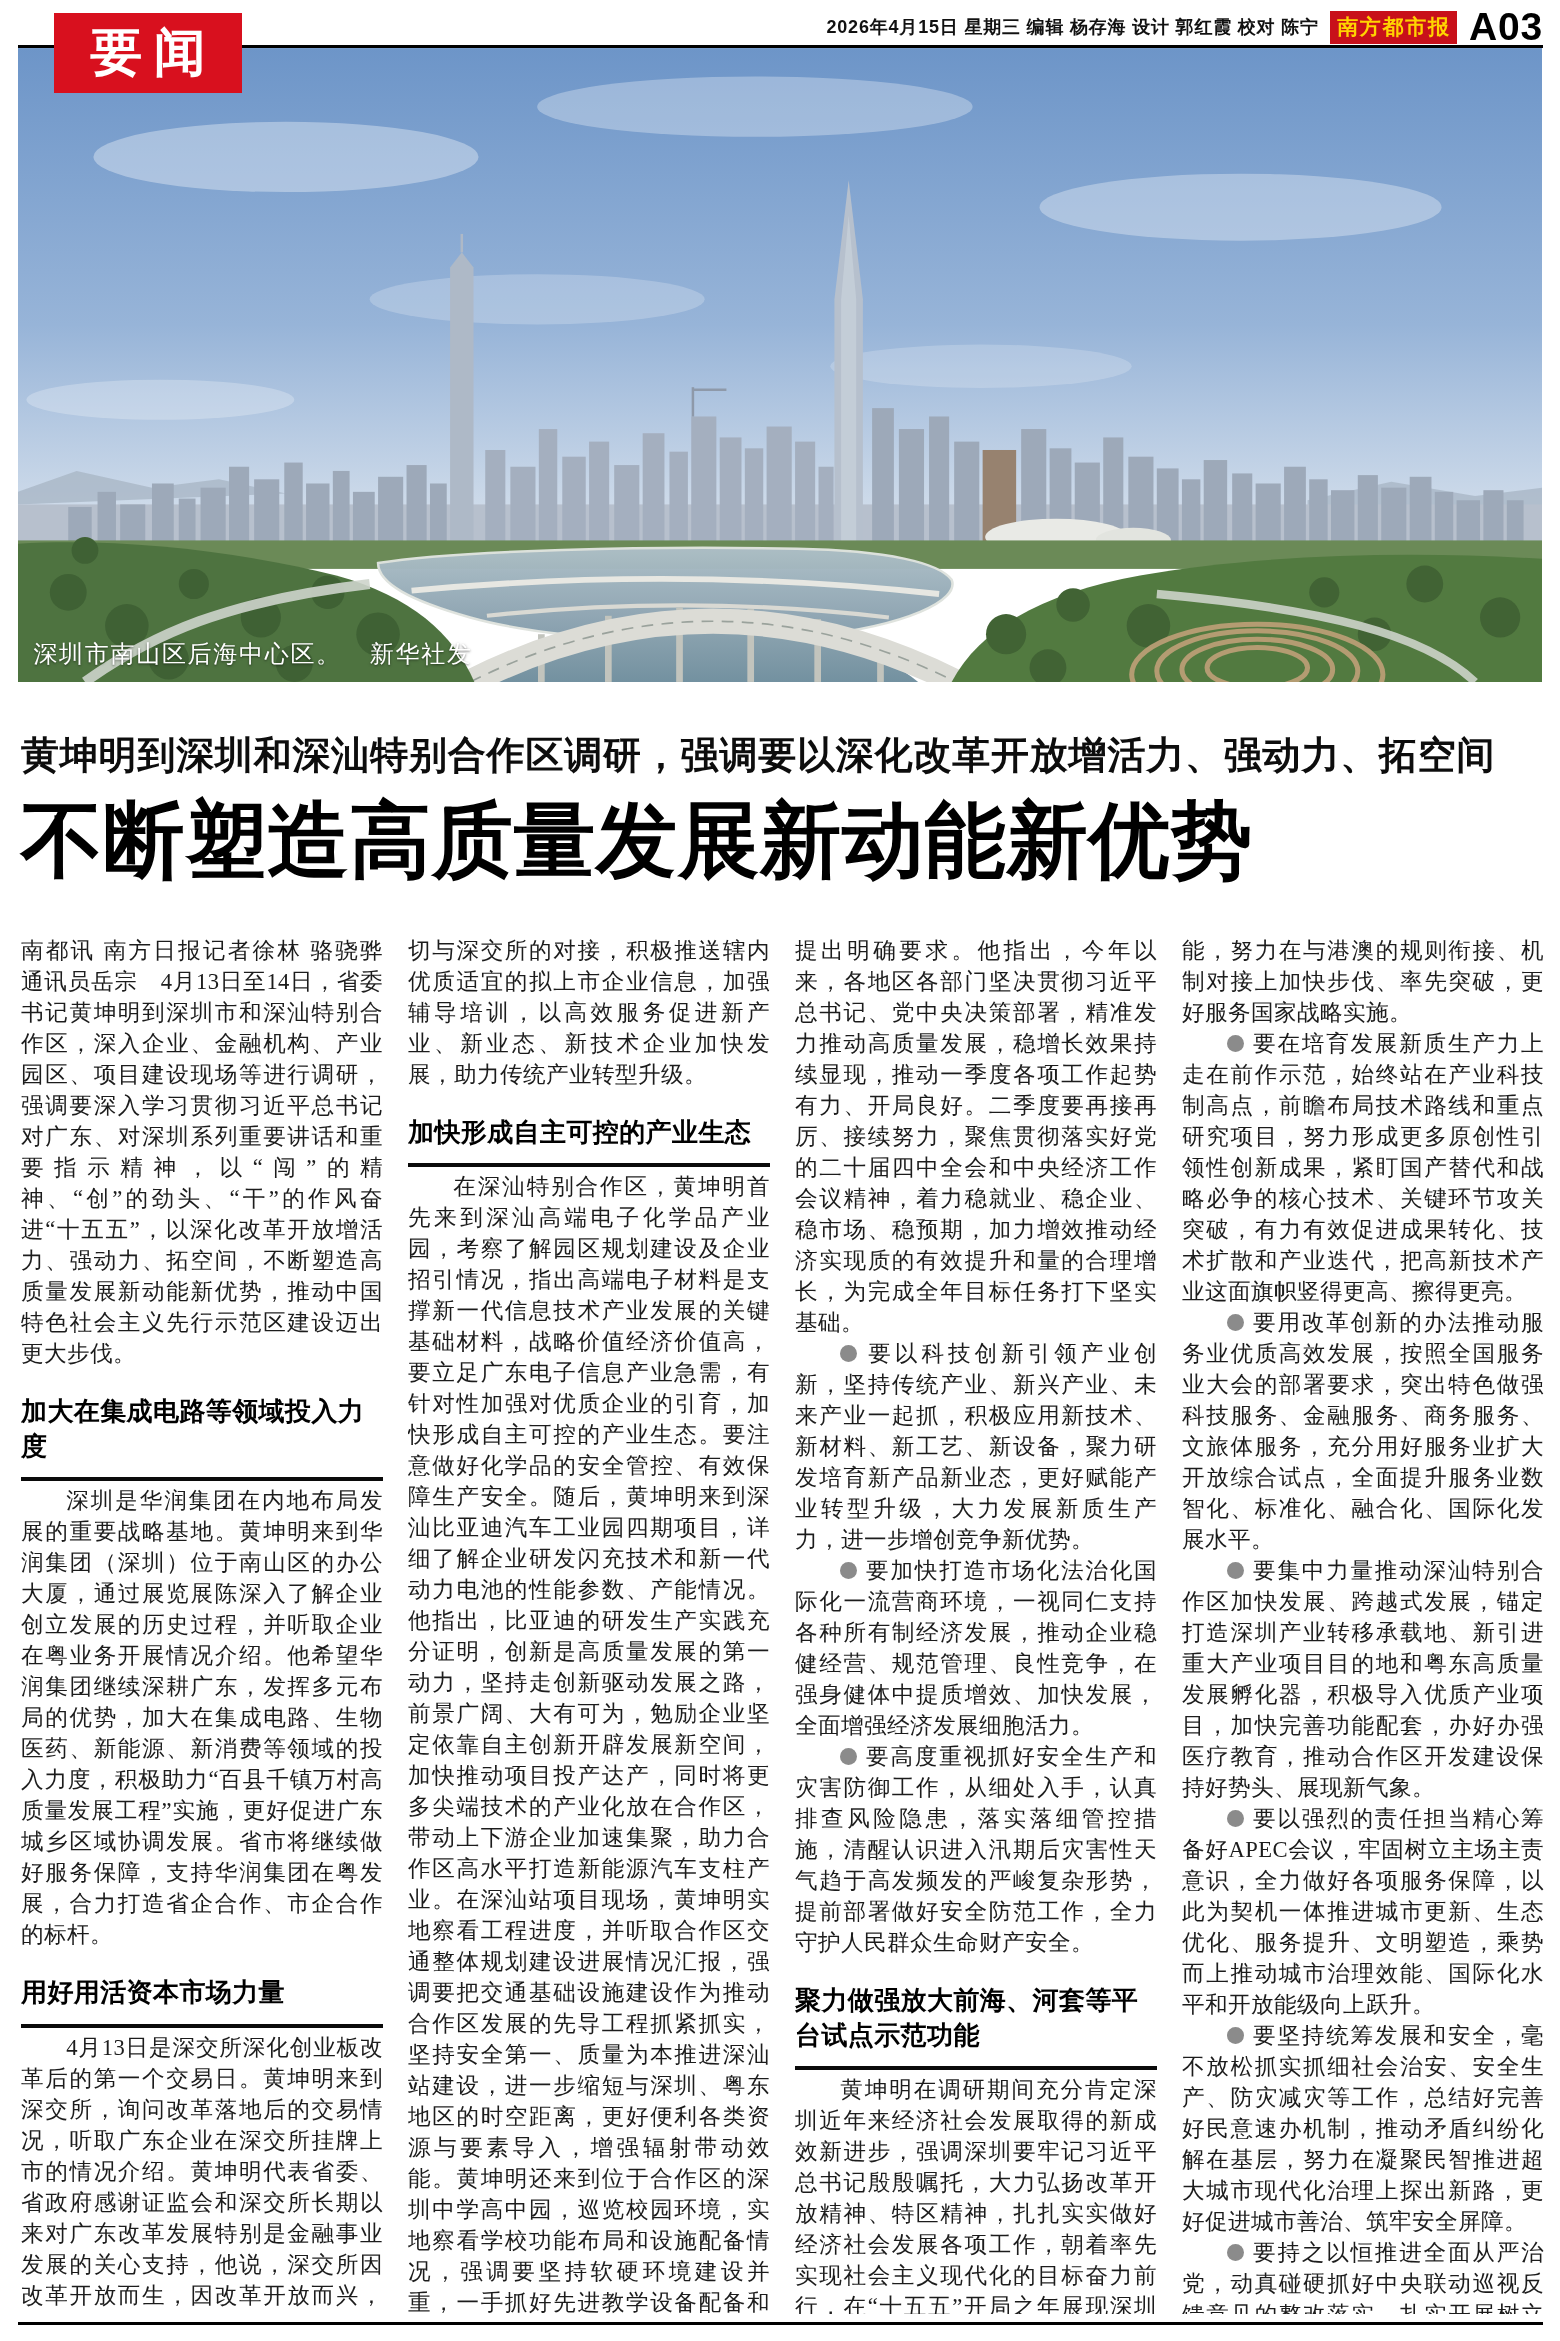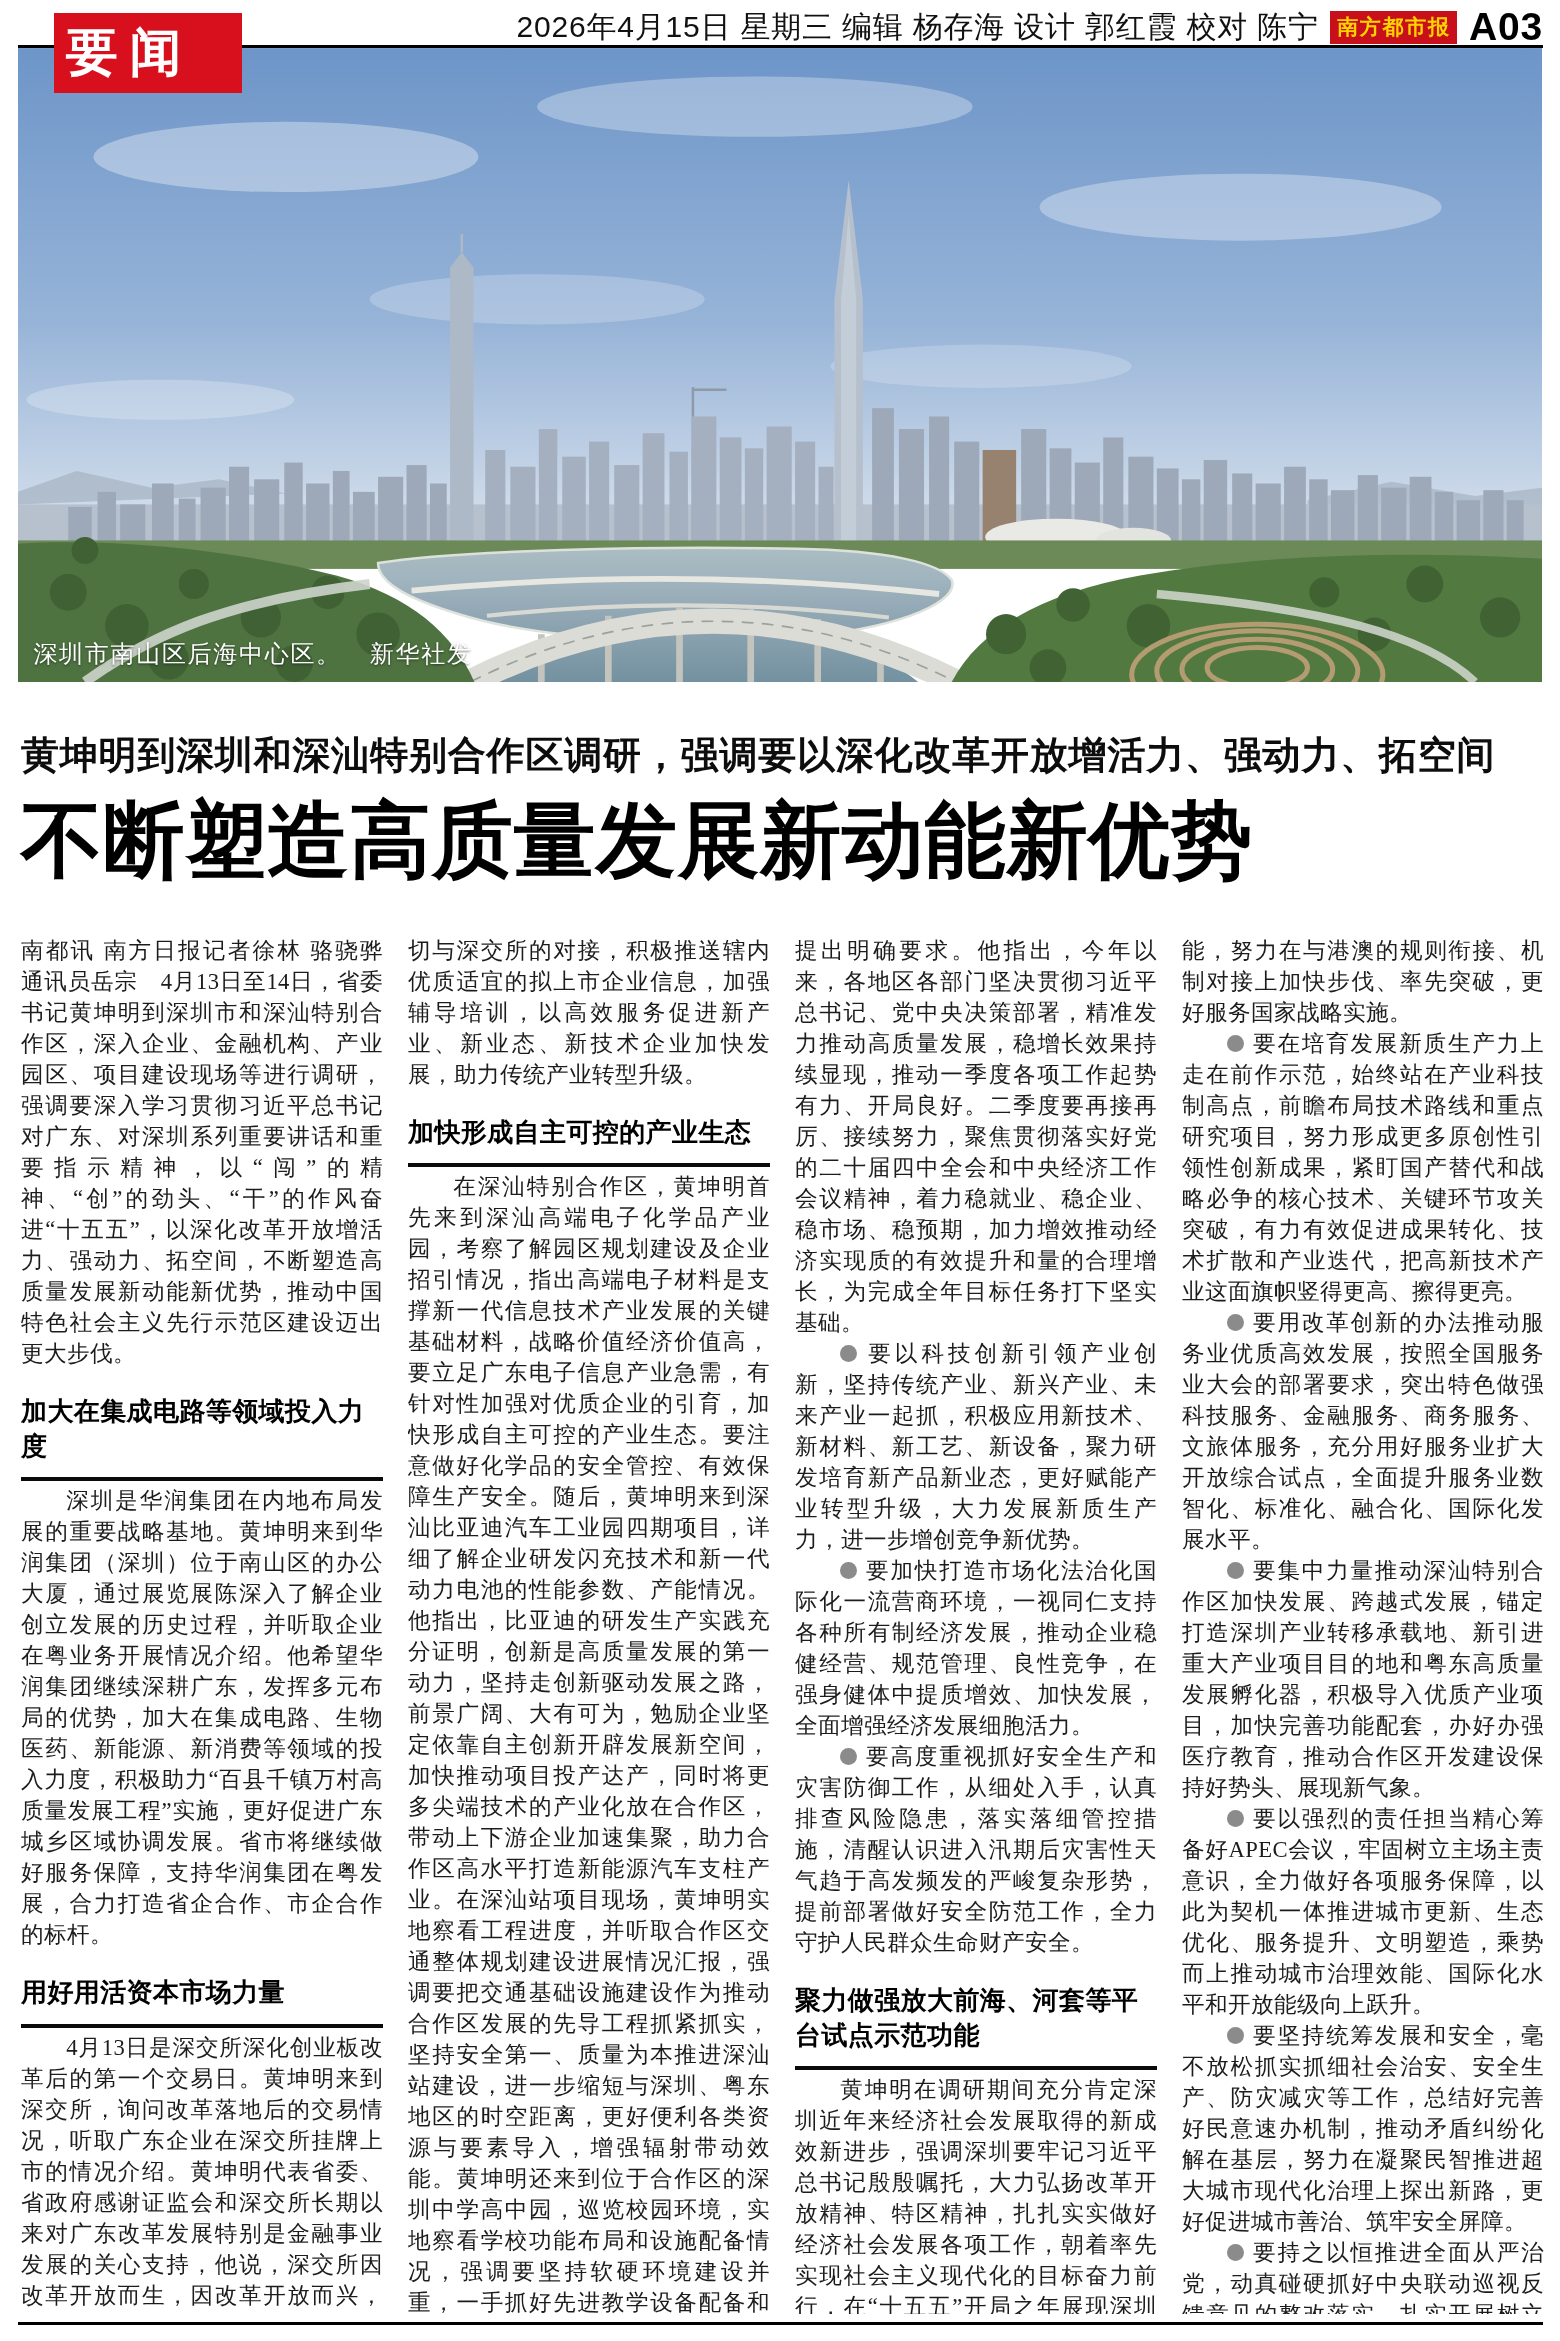--- a/index.html
+++ b/index.html
@@ -4,31 +4,31 @@
 <style>
   html,body{margin:0;padding:0;}
   body{
     width:1560px;height:2342px;position:relative;background:#ffffff;
     font-family:"Liberation Serif","DejaVu Serif",serif;color:#1c1c1c;overflow:hidden;
   }
   
   .header-rule{position:absolute;left:18.4px;top:45px;width:1525px;height:2.5px;background:#000;}
   .section-box{
     position:absolute;left:54px;top:13.4px;width:188px;height:80px;background:#d8101e;
-    display:flex;align-items:center;justify-content:flex-start;z-index:5;
+    display:flex;align-items:center;justify-content:center;z-index:5;
   }
   .section-box span{
     color:#fff;font-family:"Liberation Sans","DejaVu Sans",sans-serif;font-weight:900;
     font-size:52px;letter-spacing:11.7px;padding-left:11.7px;
   }
   .header-meta{
     position:absolute;top:10px;right:17px;height:34px;display:flex;align-items:center;gap:11.7px;
     font-family:"Liberation Sans","DejaVu Sans",sans-serif;z-index:5;
   }
-  .header-dateline{font-size:30px;color:#111;letter-spacing:0.8px;}
+  .header-dateline{font-size:18px;color:#111;letter-spacing:0.8px;font-weight:bold;}
   .masthead-chip{
     background:#c8101a;color:#ffd400;font-weight:bold;font-size:21px;
     padding:2.5px 6.7px;letter-spacing:1.7px;
   }
   .page-number{font-size:39px;font-weight:900;color:#000;letter-spacing:0.8px;}
   
   .photo{position:absolute;left:18.4px;top:48px;width:1524px;height:634px;overflow:hidden;}
   .photo svg{display:block;}
   .photo-caption{
     position:absolute;left:15px;bottom:11.7px;color:#fff;

